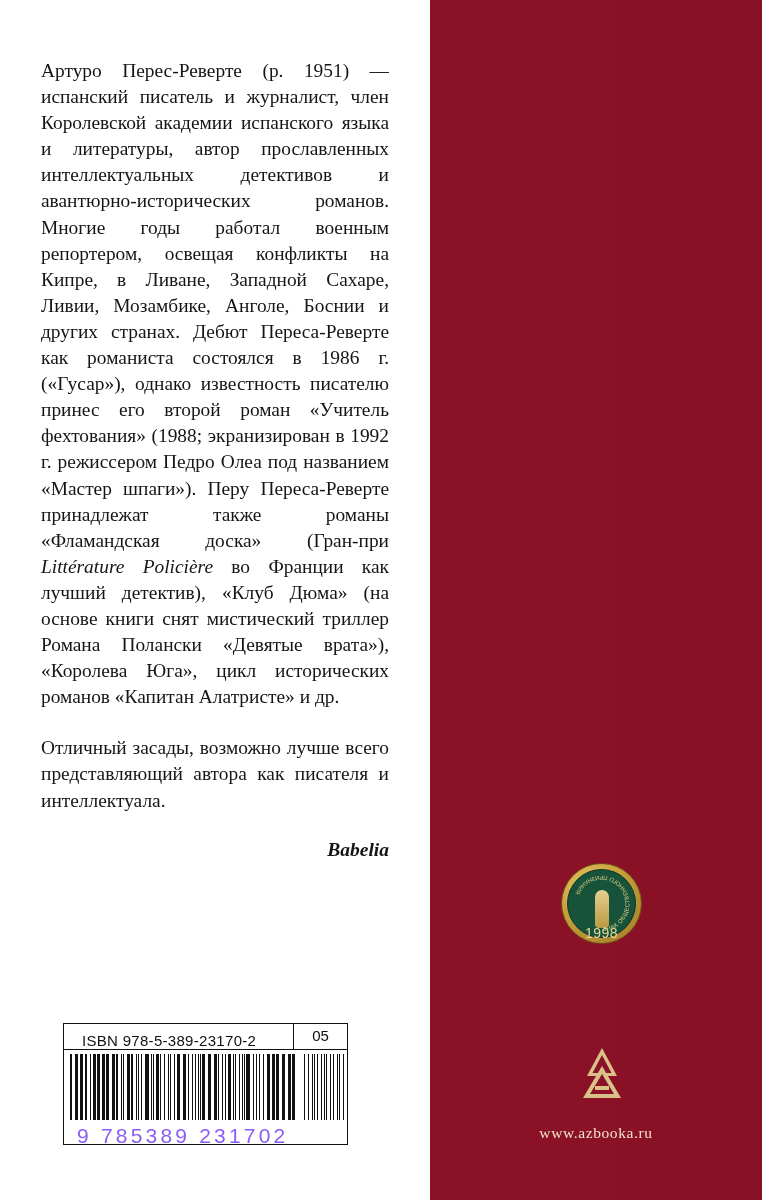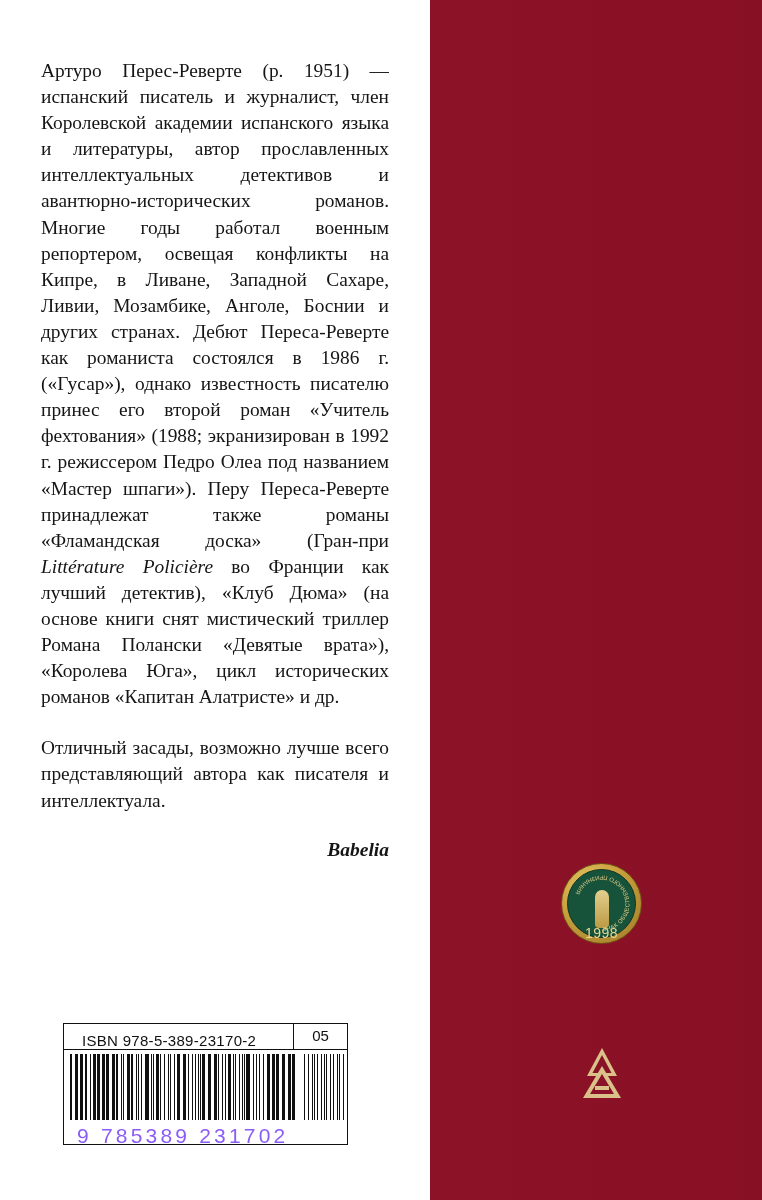--- a/index.html
+++ b/index.html
@@ -312,16 +312,17 @@
     <div class="logo">
       <svg viewBox="0 0 62 52" aria-hidden="true">
         <polygon points="31,2 46,30 16,30" fill="#d9c189"></polygon>
         <polygon points="31,9 40.5,27 21.5,27" fill="#8a1228"></polygon>
         <path d="M31 20 L50 52 L12 52 Z" fill="#d9c189"></path>
         <path d="M31 28 L43 48 L19 48 Z" fill="#8a1228"></path>
         <rect x="24" y="40" width="14" height="4" fill="#d9c189"></rect>
       </svg>
     </div>
 
+    <div class="site">www.azbooka.ru</div>
 
   </div>
 
 </div>
 
 </body></html>

